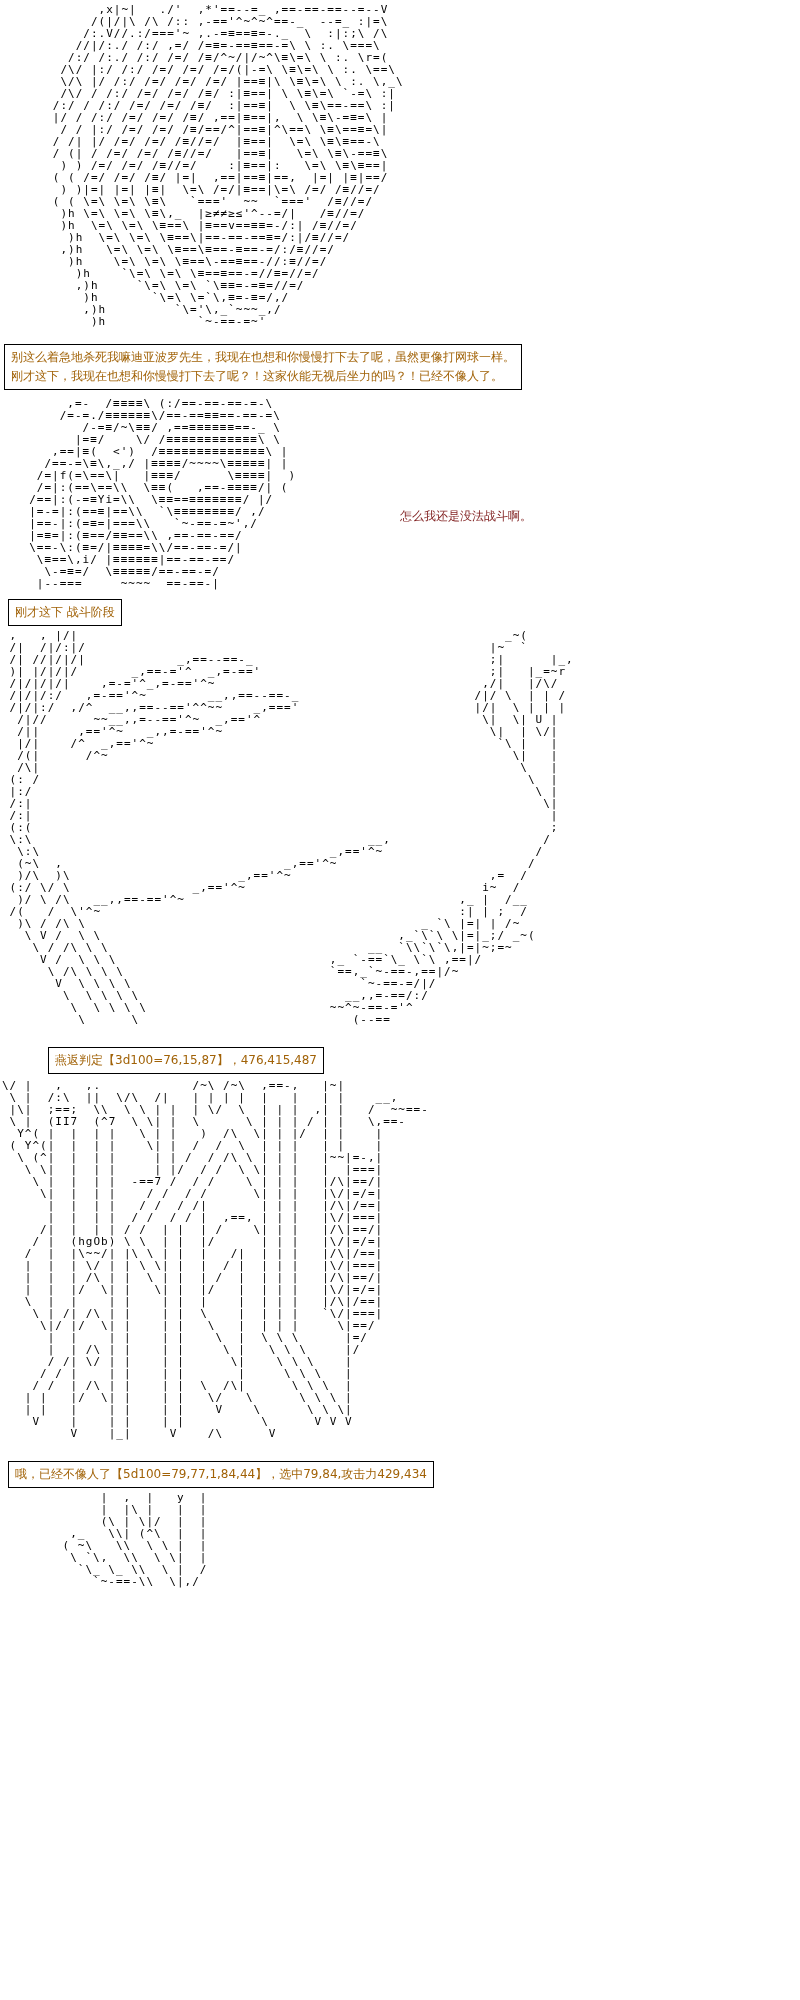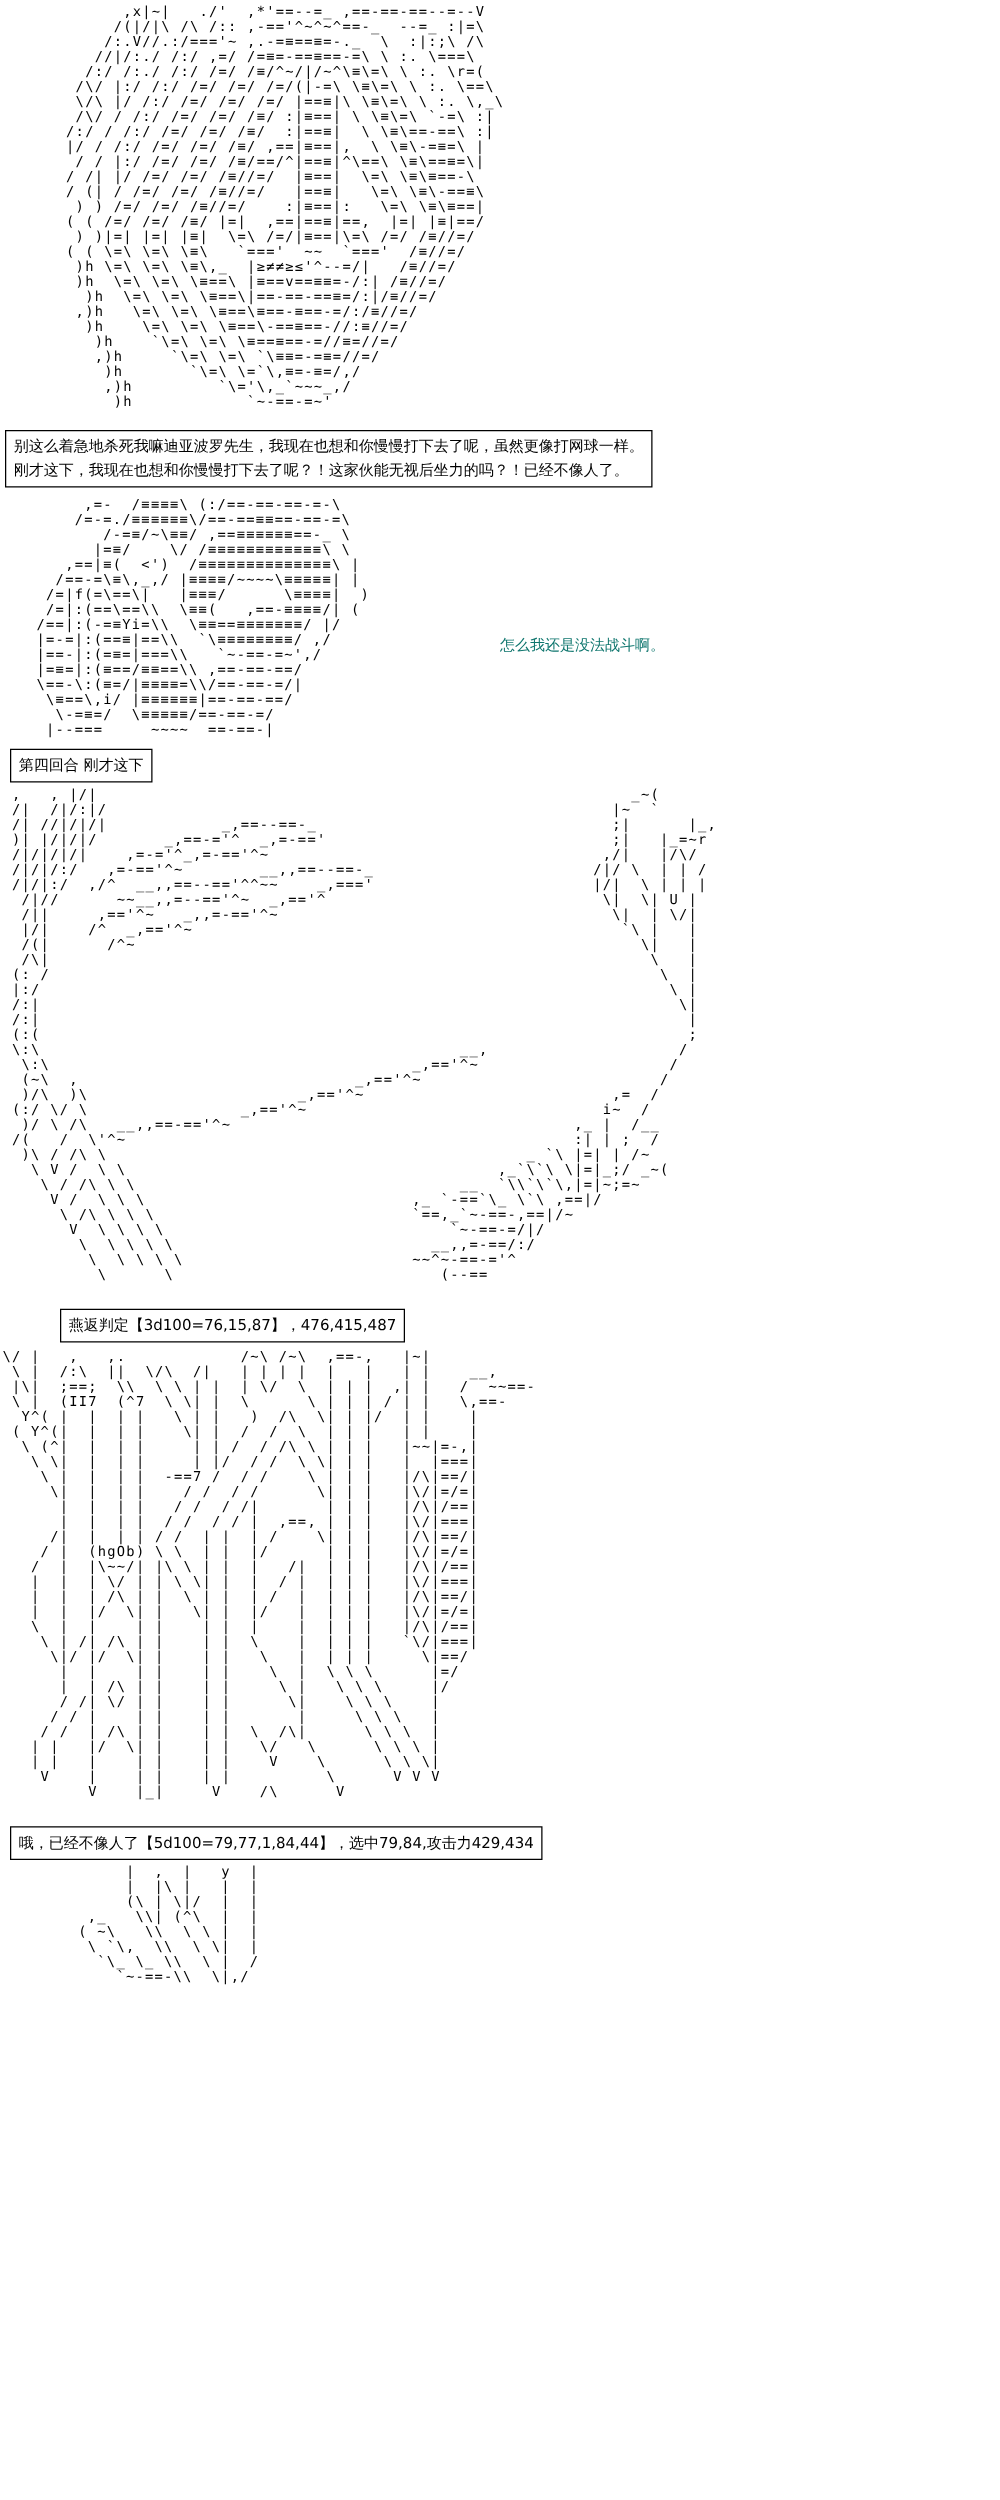--- a/index.html
+++ b/index.html
@@ -23,28 +23,28 @@
   .textbox {
     position: absolute;
     display: inline-block;
     border: 1px solid #000;
     background: #fff;
     padding: 3px 6px;
     font-family: "DejaVu Sans", "Liberation Sans", sans-serif;
     font-size: 12px;
     line-height: 19px;
     white-space: nowrap;
-    color: #000000;
+    color: #a16207;
   }
   .inline-text {
     position: absolute;
     font-family: "DejaVu Sans", "Liberation Sans", sans-serif;
     font-size: 12px;
     white-space: nowrap;
-    color: #0f766e;
+    color: #7f1d1d;
     text-align: right;
   }
 </style>
 </head>
 <body>
 
 <div style="position:absolute; inset:0;">
 
   <pre class="aa" style="top:4px; left:30px;">         ,x|~|   ./'  ,*'==--=_ ,==-==-==--=--V
         /(|/|\ /\ /:: ,-=='^~^~^==-_  --=_ :|=\
@@ -92,21 +92,21 @@
   |==-|:(=≡=|===\\   `~-==-=~',/
   |=≡=|:(≡==/≡≡==\\ ,==-==-==/
   \==-\:(≡=/|≡≡≡≡=\\/==-==-=/|
    \≡==\,i/ |≡≡≡≡≡≡|==-==-==/
     \-=≡=/  \≡≡≡≡≡/==-==-=/
    |--===     ~~~~  ==-==-|</pre>
 
   <span class="inline-text" style="top:508px; left:400px;">怎么我还是没法战斗啊。</span>
 
   <div class="textbox" style="top:599px; left:8px;">
-    <div>第四回合 刚才这下</div>
+    <div>刚才这下 战斗阶段</div>
   </div>
 
   <pre class="aa" style="top:630px; left:2px;"> ,   , |/|                                                        _~(
  /|  /|/:|/                                                     |~  `
  /| //|/|/|            _,==--==-_                               ;|      |_,
  )| |/|/|/       _,==-='^  _,=-=='                              ;|   |_=~r
  /|/|/|/|    ,=-='^_,=-=='^~                                   ,/|   |/\/
  /|/|/:/   ,=-=='^~        __,,==--==-_                       /|/ \  | | /
  /|/|:/  ,/^  __,,==--=='^^~~    _,==='                       |/|  \ | | |
   /|//      ~~__,,=--=='^~  _,=='^                             \|  \| U |

